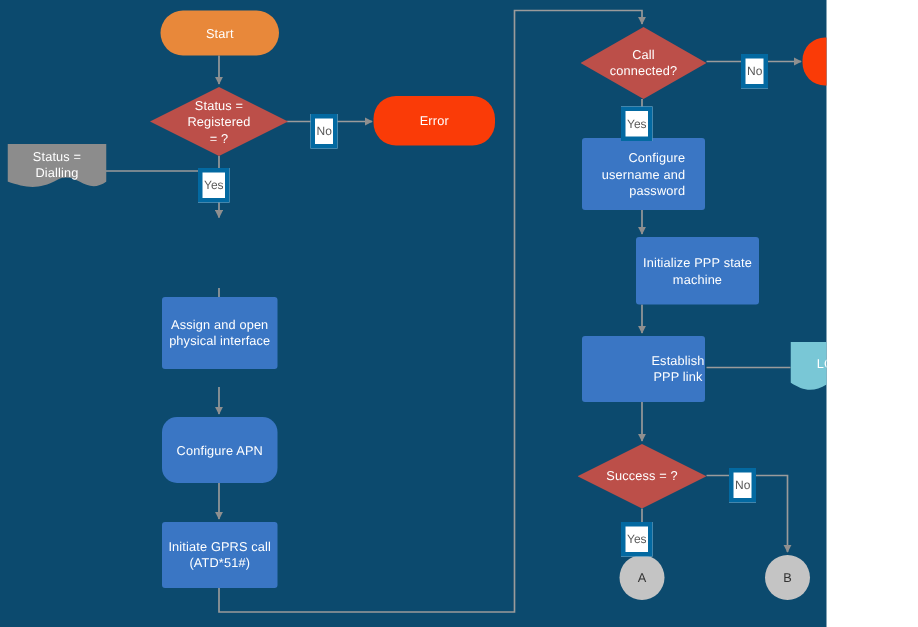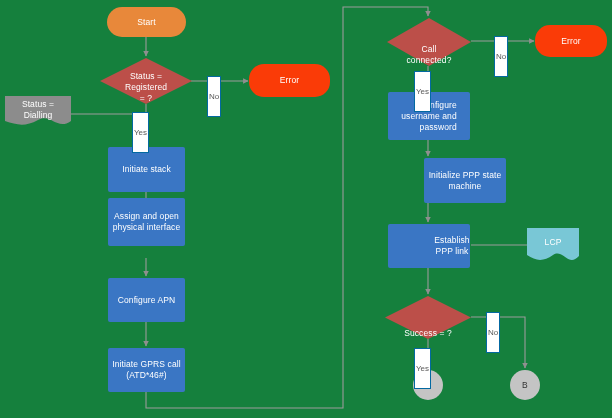--- a/index.html
+++ b/index.html
@@ -6,23 +6,23 @@
   html, body {
     margin: 0;
     padding: 0;
     background: #ffffff;
   }
   body {
     font-family: "Liberation Sans", sans-serif;
   }
   #canvas {
     position: relative;
-    width: 612px;
+    width: 551px;
     height: 418px;
-    background: #15803d;
+    background: #0c4a6e;
     overflow: hidden;
     text-decoration: underline;
   }
   #edges {
     position: absolute;
     left: 0;
     top: 0;
     width: 612px;
     height: 418px;
     pointer-events: none;
@@ -53,21 +53,20 @@
 
   
   .proc {
     background: #3A76C4;
     border-radius: 2px;
   }
 
   
   .dec {
     background: transparent;
-    align-items: flex-end;
   }
   .dec .diamond-bg {
     position: absolute;
     left: 0; top: 0;
     width: 100%; height: 100%;
     background: #BC4F49;
     -webkit-clip-path: polygon(50% 0%, 100% 50%, 50% 100%, 0% 50%);
     clip-path: polygon(50% 0%, 100% 50%, 50% 100%, 0% 50%);
   }
   .dec .lbl {
@@ -98,22 +97,22 @@
     font-size: 8.5px;
   }
 
   
   .elabel {
     position: absolute;
     font-size: 8px;
     line-height: 9px;
     color: #595959;
     background: #ffffff;
-    border: 1px solid #0369a1;
-    padding: 15px 1px;
+    border: 3px solid #0369a1;
+    padding: 4px 1px;
     box-sizing: border-box;
     white-space: nowrap;
   }
 </style>
 </head>
 <body>
 
 <div id="canvas">
 
   <svg id="edges" viewBox="0 0 612 418" xmlns="http://www.w3.org/2000/svg">
@@ -174,36 +173,33 @@
   </div>
 
   <div class="node doc" style="left:5px; top:96px; width:66px; height:33px;">
     <svg viewBox="0 0 66 33" preserveAspectRatio="none">
       <path d="M0,0 L66,0 L66,25 C52,35 46,17 33,24 C20,31 12,29 0,25 Z" fill="#8C8C8C"></path>
     </svg>
     <span class="lbl" style="margin-bottom:5px;">Status =
 Dialling</span>
   </div>
 
-  <div class="node proc" style="left:108px; top:147px; width:77px; height:45px;">
-    <span class="lbl">Initiate stack</span>
-  </div>
 
   <div class="node proc" style="left:108px; top:198px; width:77px; height:48px;">
     <span class="lbl">Assign and open
 physical interface</span>
   </div>
 
-  <div class="node proc" style="left:108px; top:278px; width:77px; height:44px;">
+  <div class="node proc" style="left:108px; top:278px; width:77px; height:44px;border-radius:10px;">
     <span class="lbl">Configure APN</span>
   </div>
 
   <div class="node proc" style="left:108px; top:348px; width:77px; height:44px;">
     <span class="lbl">Initiate GPRS call
-(ATD*46#)</span>
+(ATD*51#)</span>
   </div>
 
   <div class="node dec" style="left:387px; top:18px; width:84px; height:48px;">
     <span class="diamond-bg"></span>
     <span class="lbl">Call
 connected?</span>
   </div>
 
   <div class="node term term-error" style="left:535px; top:25px; width:72px; height:32px;">
     <span class="lbl">Error</span>

